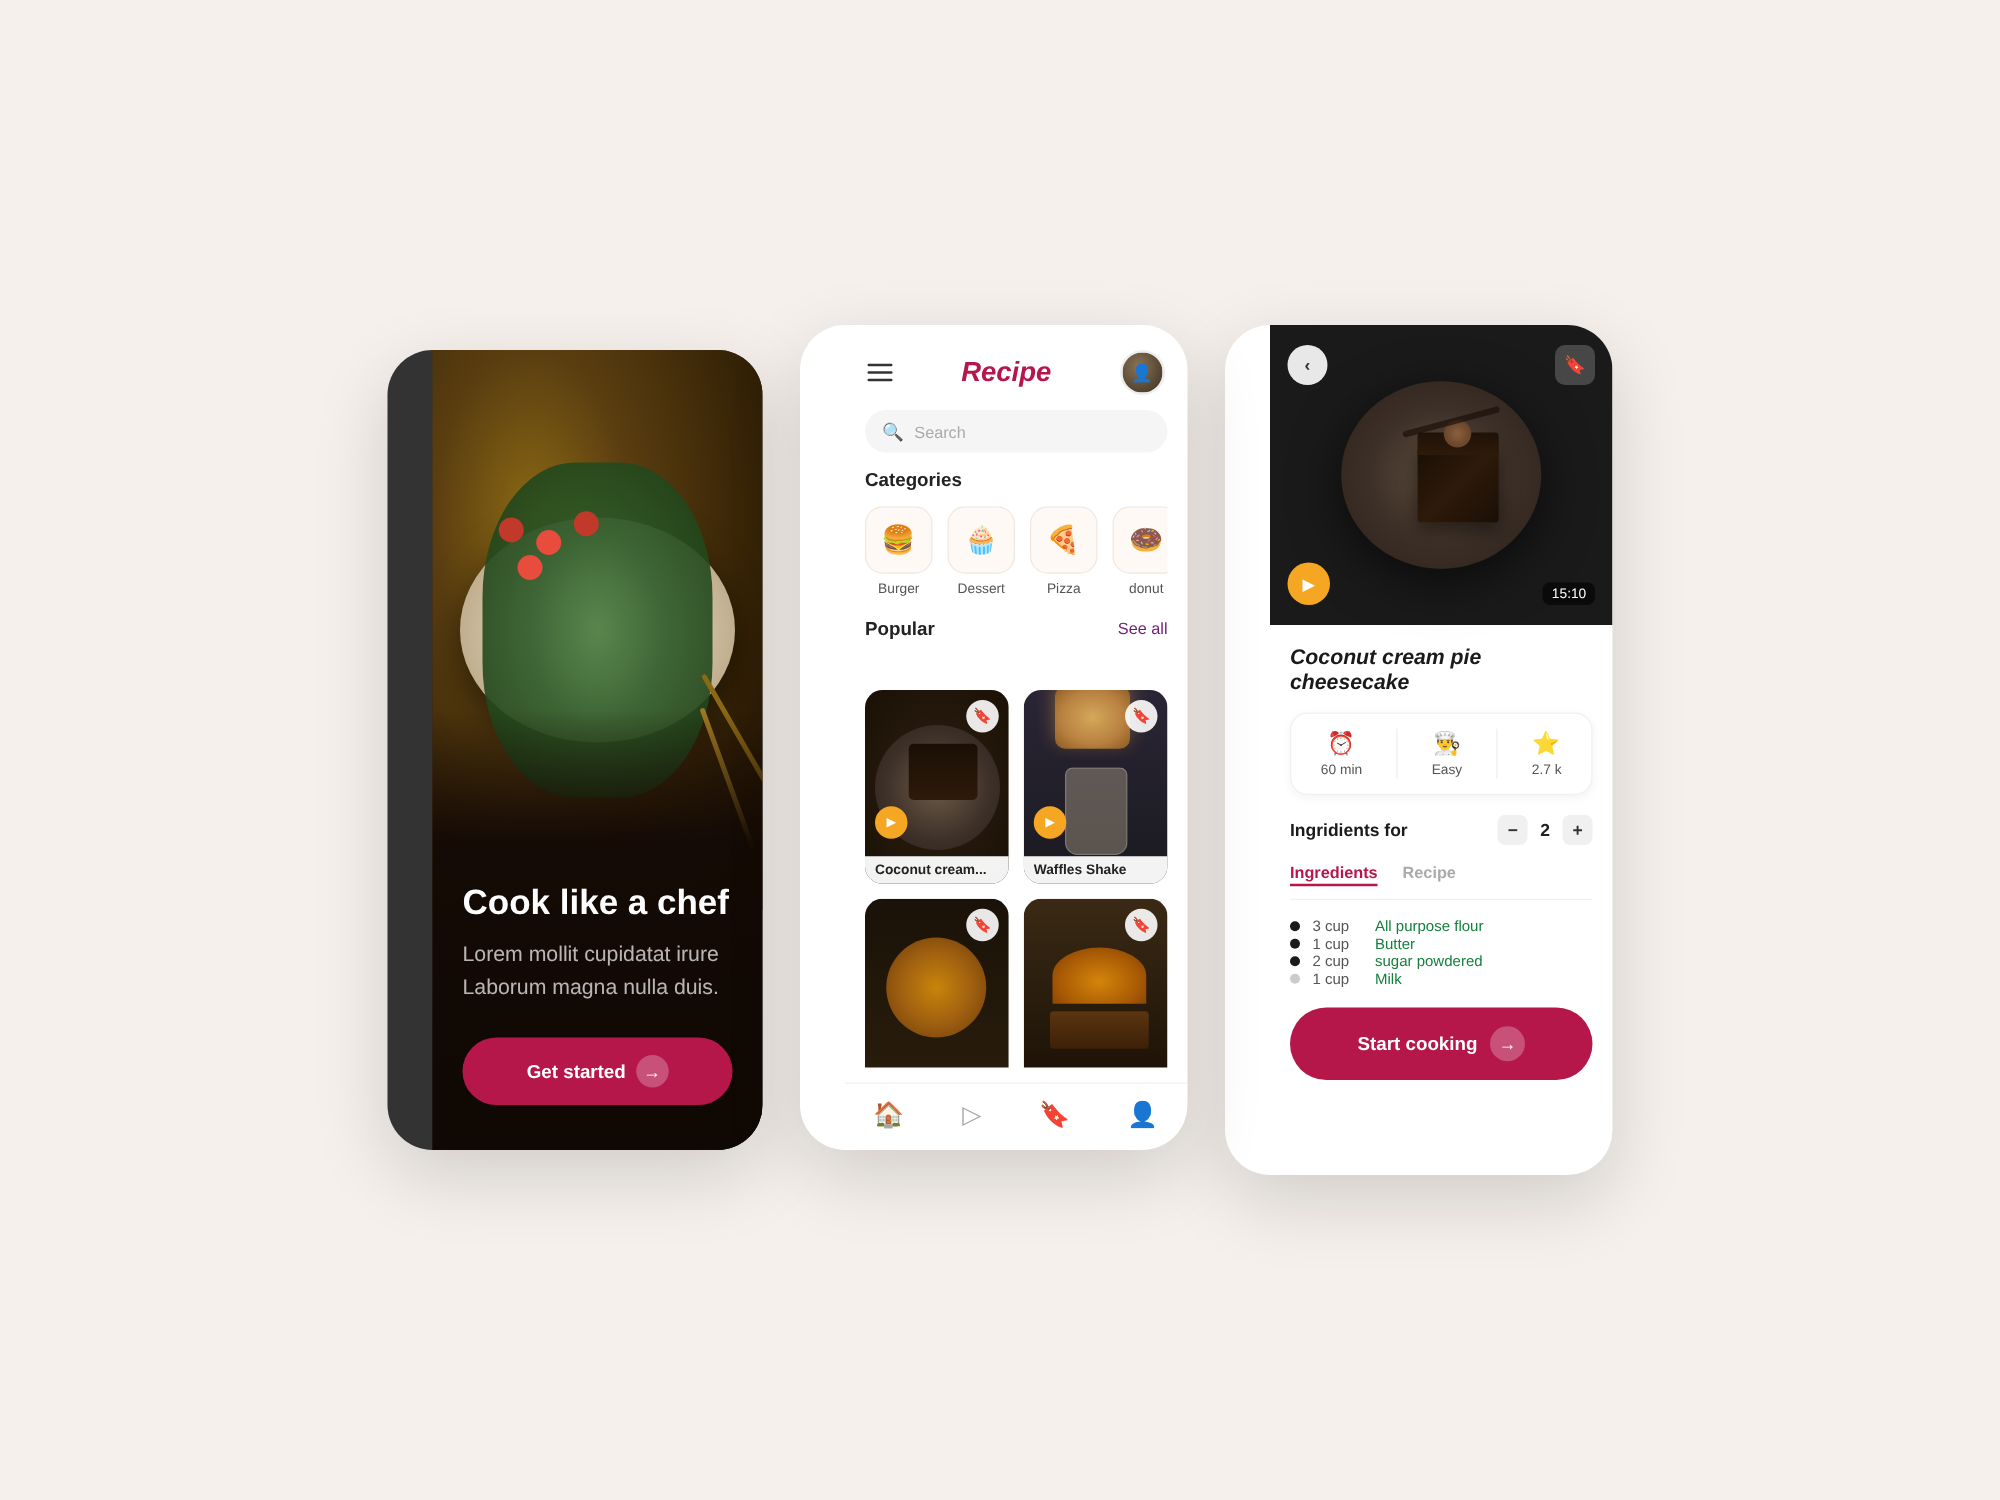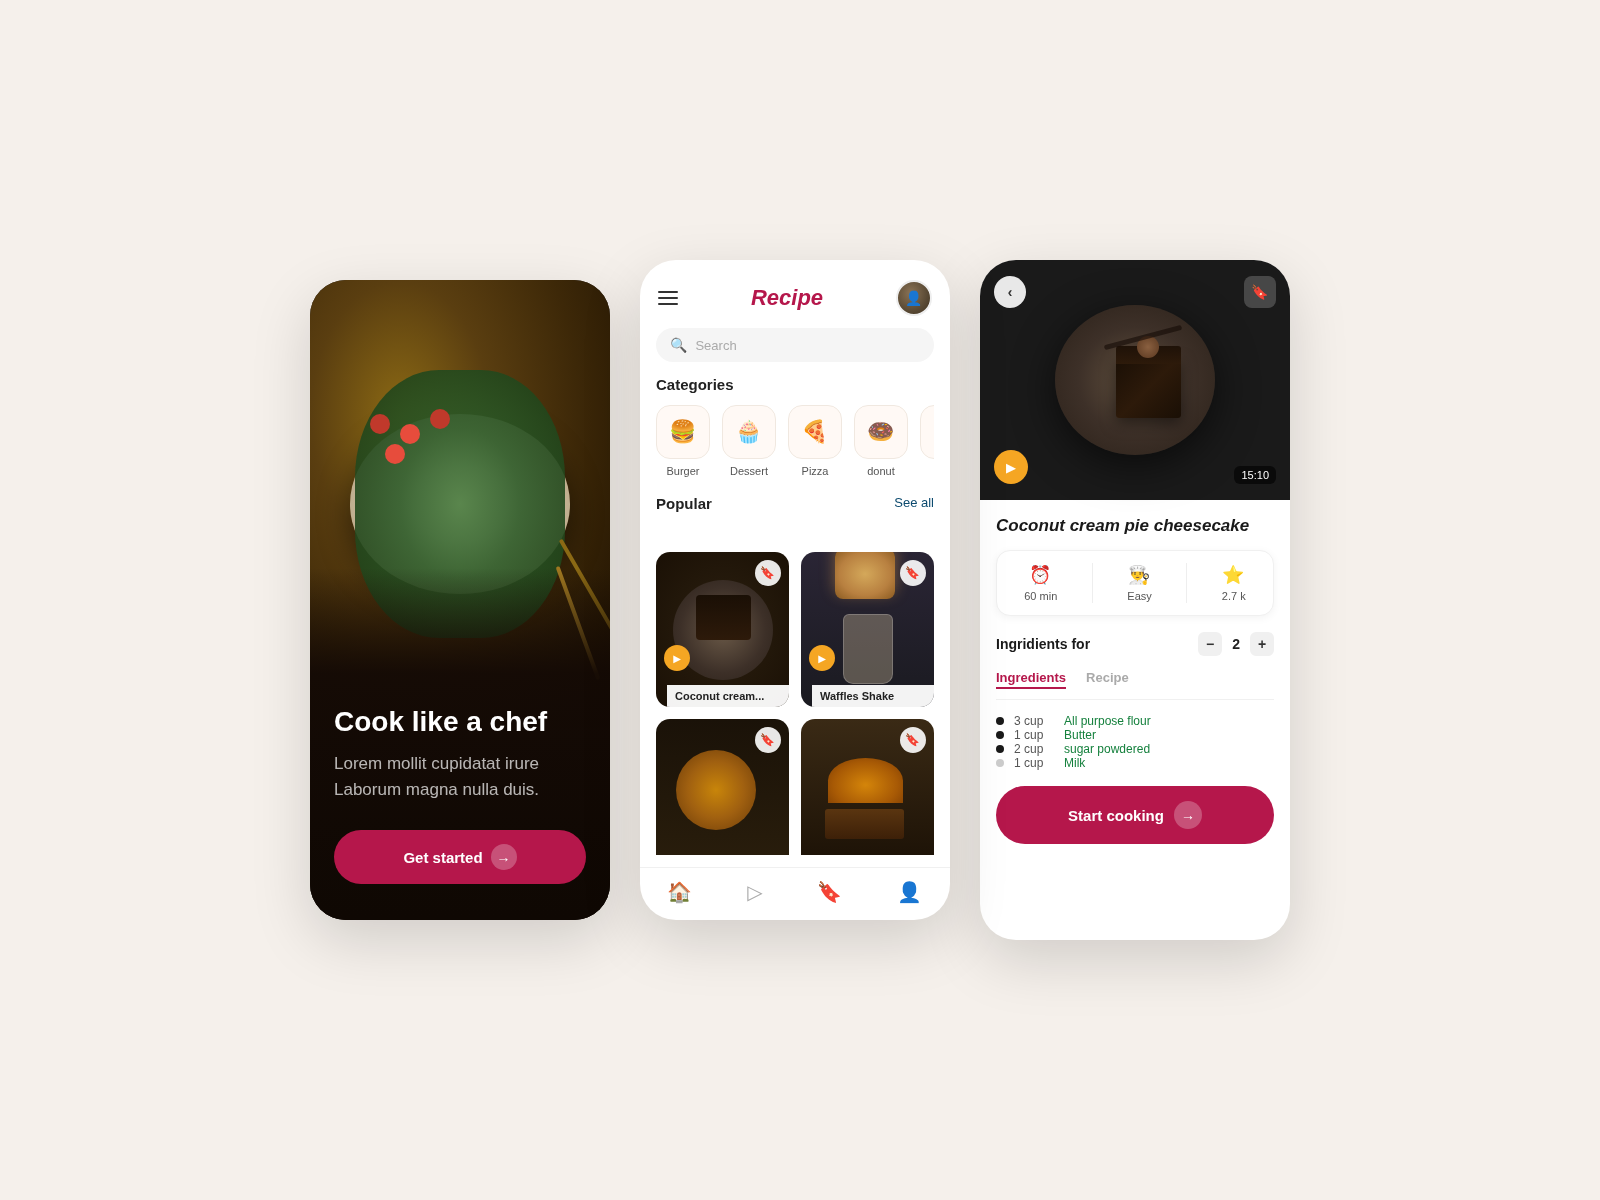--- a/index.html
+++ b/index.html
@@ -21,20 +21,21 @@
       flex-wrap: nowrap;
     }
 
     
     .phone {
       border-radius: 36px;
       overflow: hidden;
       box-shadow: 0 20px 60px rgba(0,0,0,0.15);
       position: relative;
       flex-shrink: 0;
+      padding-left: 36px;
     }
 
     .phone-1 {
       width: 300px;
       height: 640px;
       background: #333;
     }
 
     .phone-1-bg {
       width: 100%;
@@ -304,21 +305,21 @@
 
     .popular-header {
       display: flex;
       align-items: flex-start;
       justify-content: space-between;
       margin-bottom: 28px;
     }
 
     .see-all {
       font-size: 13px;
-      color: #0c4a6e;
+      color: #701a75;
       cursor: pointer;
     }
 
     .food-grid {
       display: grid;
       grid-template-columns: 1fr 1fr;
       gap: 12px;
     }
 
     .food-card {
@@ -453,21 +454,21 @@
       align-items: center;
       justify-content: center;
       cursor: pointer;
       font-size: 10px;
       color: #fff;
     }
 
     .food-card-label {
       position: absolute;
       bottom: 0;
-      left: 11px;
+      left: 0;
       right: 0;
       padding: 5px 8px;
       background: rgba(255,255,255,0.95);
       font-size: 11px;
       font-weight: 600;
       color: #222;
     }
 
     
     .bottom-nav {

